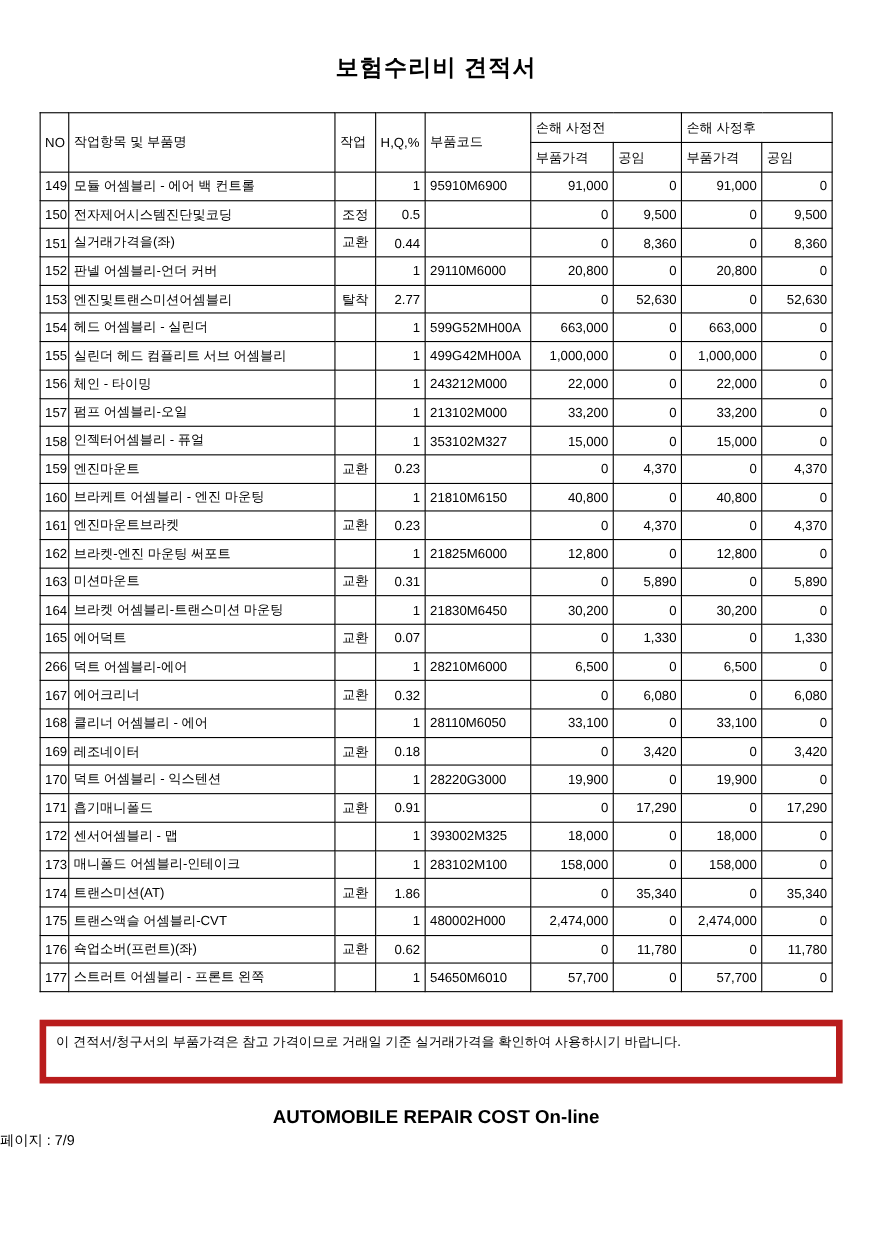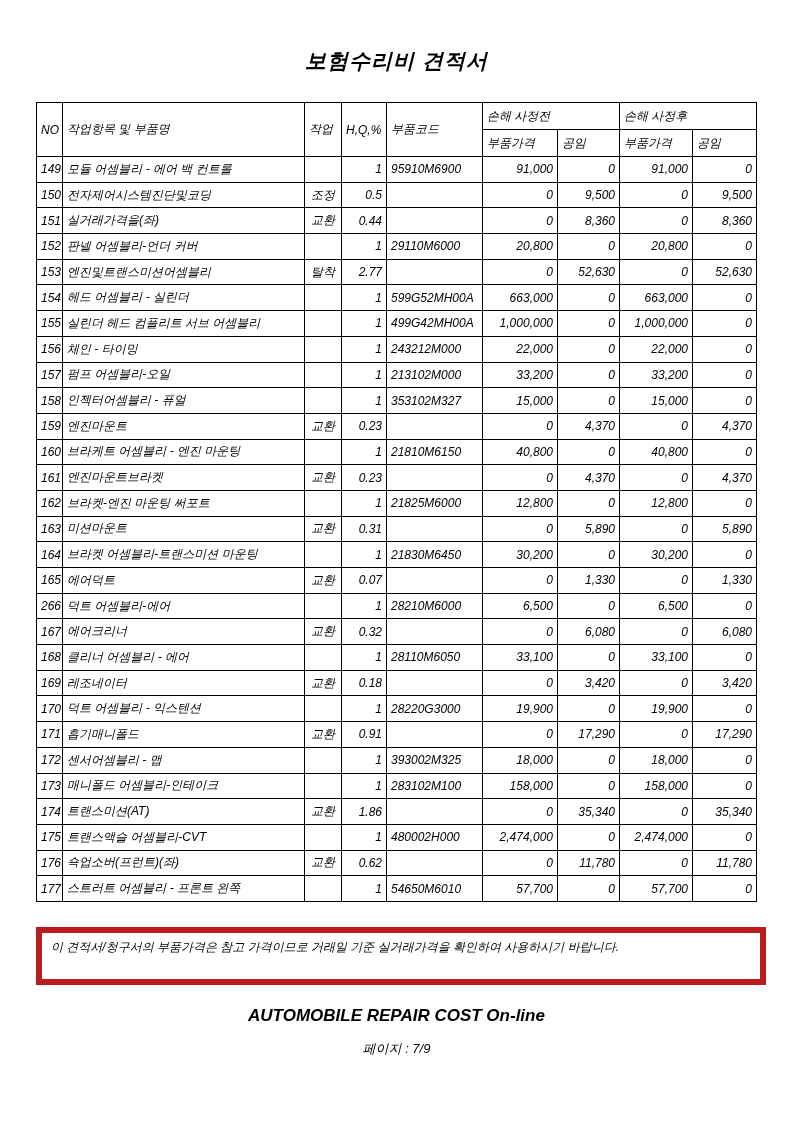--- a/index.html
+++ b/index.html
@@ -1,21 +1,21 @@
 <!DOCTYPE html>
 <html><head>
 <meta charset="utf-8">
 <style>
   html,body{margin:0;padding:0;}
   body{
     width:793px;height:1123px;background:#ffffff;color:#000;
     font-family:"Liberation Sans","DejaVu Sans",sans-serif;
     -webkit-font-smoothing:antialiased;
   }
-  .page{position:relative;width:793px;height:1123px;overflow:hidden;font-style:italic;}
+  .page{position:relative;width:793px;height:1123px;overflow:hidden;}
   .doc-title{
     margin-top:47px;text-align:center;font-size:21px;font-weight:bold;letter-spacing:1px;
   }
   table.estimate{
     border-collapse:collapse;table-layout:fixed;
     width:720px;margin:27px 0 0 36px;
   }
   table.estimate th, table.estimate td{
     border:1px solid #000;font-size:12px;font-weight:normal;
     padding:0 4px;overflow:hidden;white-space:nowrap;box-sizing:border-box;
@@ -31,21 +31,21 @@
     width:718px;height:46px;margin:25px 0 0 36px;border:6px solid #b91c1c;
     box-sizing:content-box;padding:0;
   }
   .notice-box span{
     display:block;padding:7px 9px 0 9px;font-size:12px;line-height:15px;
   }
   .brand-line{
     margin-top:21px;text-align:center;font-size:17px;font-weight:bold;letter-spacing:0;
   }
   .page-line{
-    margin-top:14px;text-align:center;font-size:13px;
+    margin-top:2px;text-align:left;font-size:13px;
   }
 </style>
 </head>
 <body>
 
 <div class="page">
 
   <div class="doc-title">보험수리비 견적서</div>
 
   <table class="estimate">

